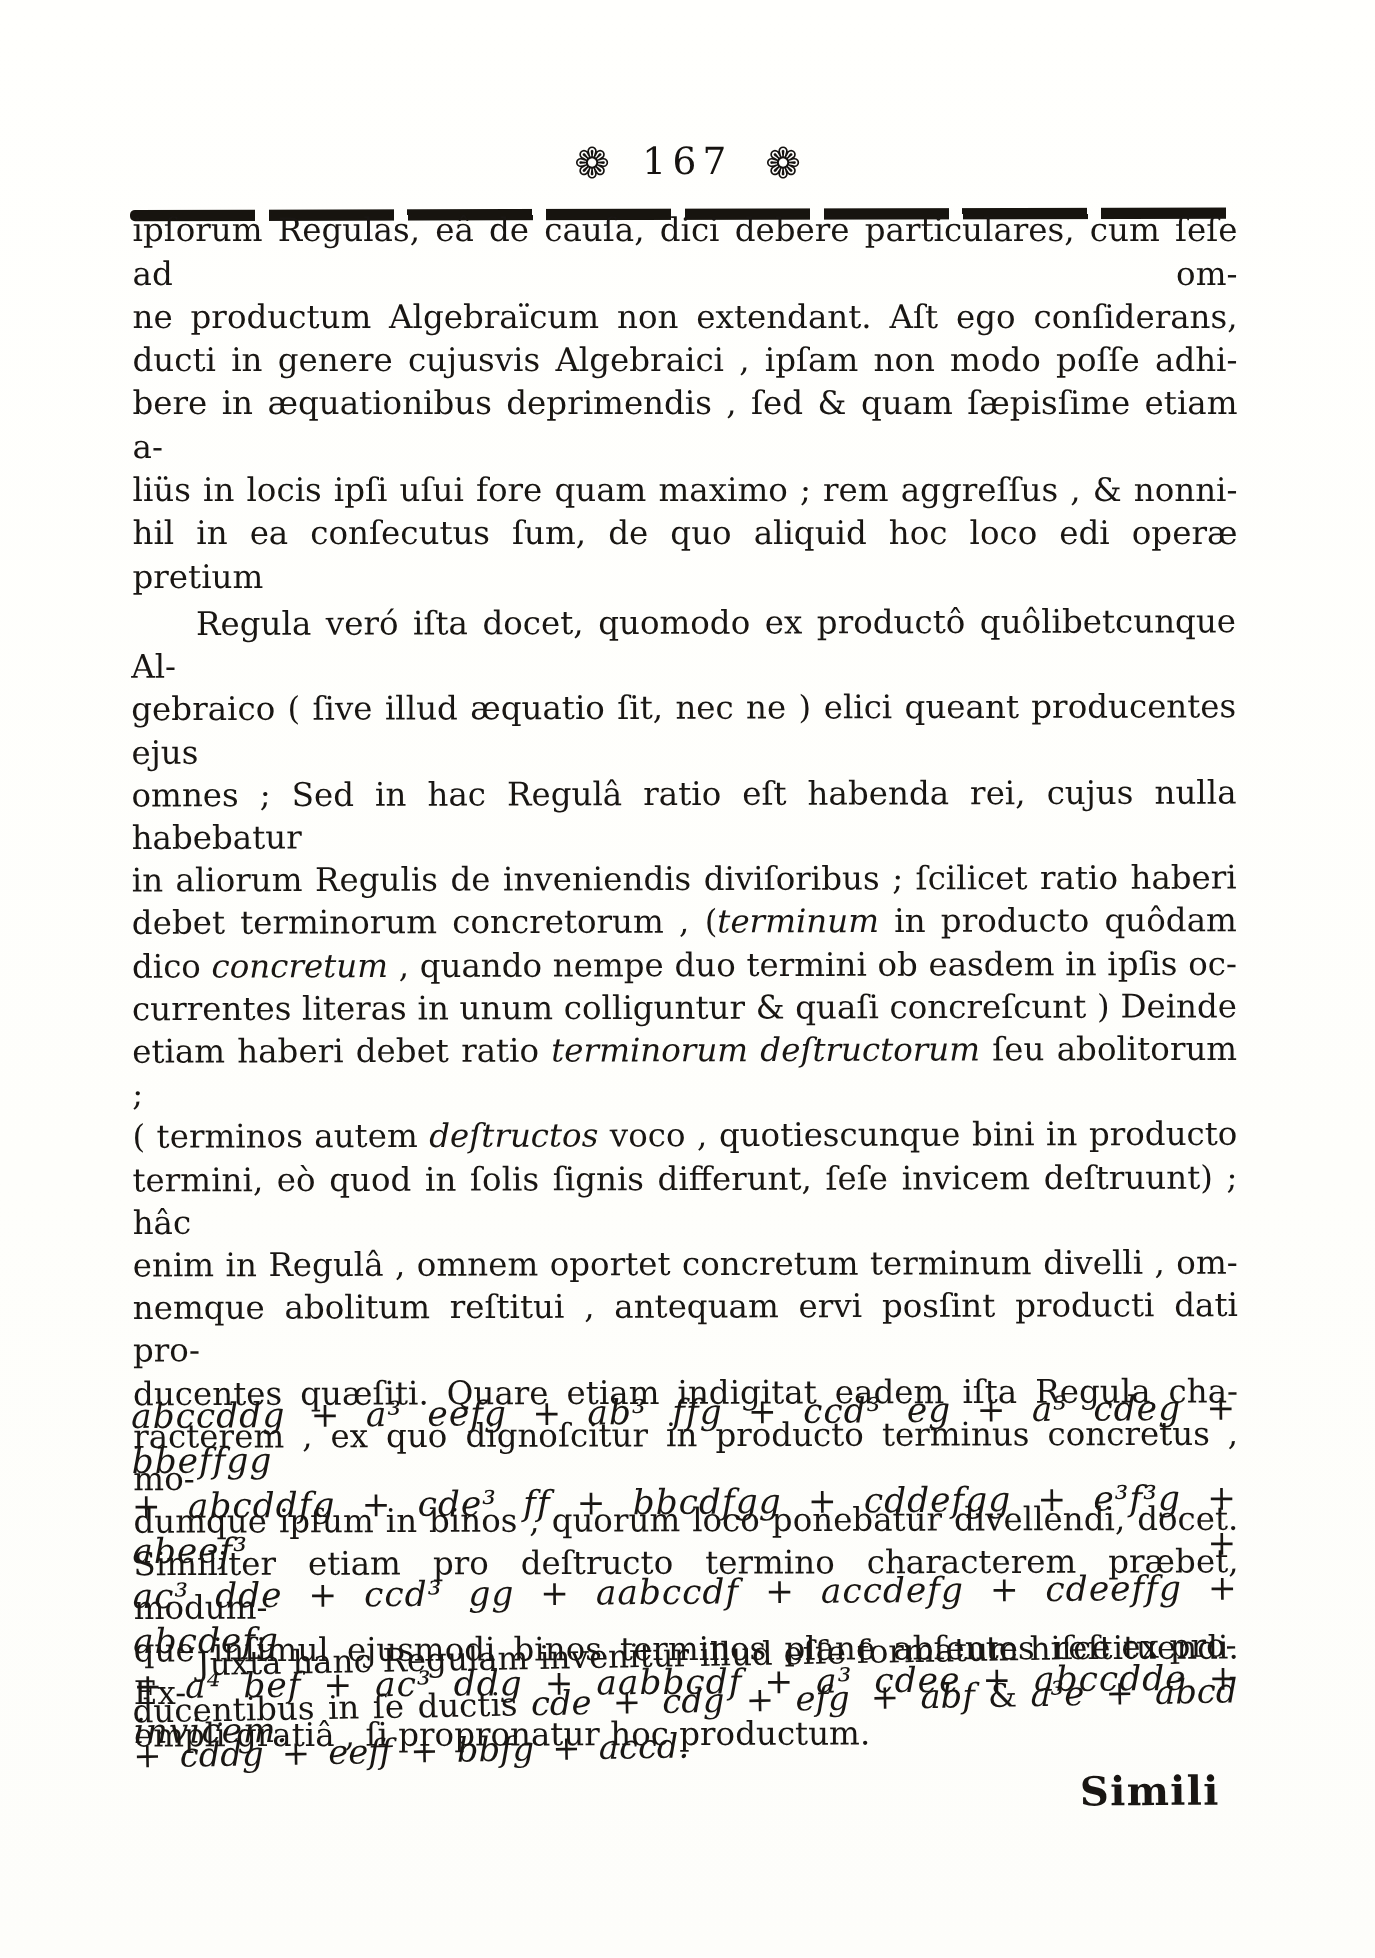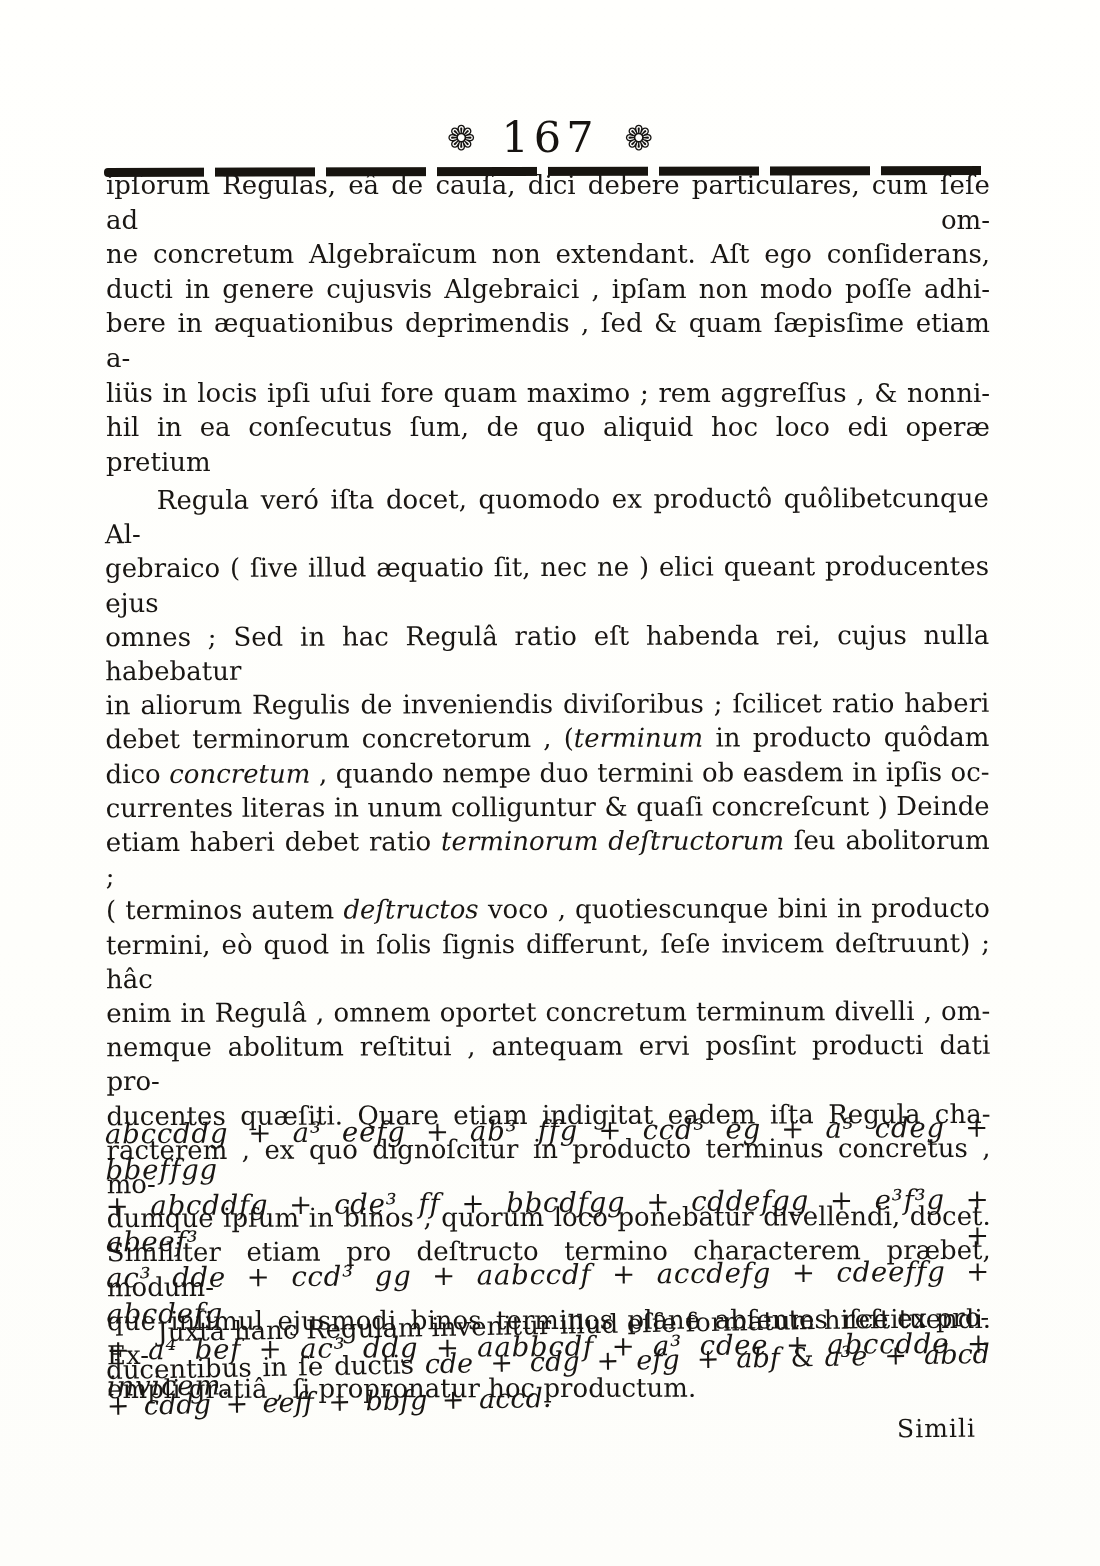--- a/index.html
+++ b/index.html
@@ -17,21 +17,21 @@
   }
   .page-header {
     position: absolute; top: 112px; left: 0; width: 100%;
     display: flex; justify-content: center; align-items: center; gap: 26px;
   }
   .rosette {
     font-size: 34px; line-height: 1; color: #141210;
     transform: translateY(1px);
   }
   .page-number {
-    font-size: 43px; letter-spacing: 5px; color: #161310;
+    font-size: 30px; letter-spacing: 5px; color: #161310;
     font-variant-numeric: oldstyle-nums;
   }
   .header-rule {
     position: absolute; top: 167px; left: 104px; width: 888px; height: 9px;
     background:
       repeating-linear-gradient(90deg,
         #17140f 0px, #17140f 100px,
         rgba(23,20,15,0) 100px, rgba(23,20,15,0) 111px);
     border-radius: 4px;
     transform: rotate(-0.12deg);
@@ -51,40 +51,40 @@
   .formula {
     top: 1112px; font-size: 27.5px; line-height: 36px;
     font-style: italic; letter-spacing: 0.8px; word-spacing: 5px;
     transform: rotate(-0.45deg);
   }
   .p3 { top: 1308px; font-size: 26px; line-height: 35.5px; transform: rotate(-1.05deg); }
   .p3 .italic, .p2 .italic { font-style: italic; }
   .p3 .italic { font-size: 27px; word-spacing: 6px; }
   .catchword {
     position: absolute; top: 1414px; right: 124px;
-    font-size: 25px; font-weight: 400; letter-spacing: 1px;
+    font-size: 32px; font-weight: 700; letter-spacing: 1px;
     transform: rotate(-0.4deg);
   }
 </style>
 </head>
 <body>
 
 <div class="page">
 
   <div class="page-header">
     <span class="rosette">❁</span>
     <span class="page-number">167</span>
     <span class="rosette">❁</span>
   </div>
 
   <div class="header-rule"></div>
 
   <div class="textblock p1">
       <div class="line"><span>ipſorum Regulas, eâ de cauſa, dici debere particulares, cum ſeſe ad om-</span></div>
-      <div class="line"><span>ne concretum Algebraïcum non extendant.  Aſt ego conſiderans,</span></div>
+      <div class="line"><span>ne productum Algebraïcum non extendant.  Aſt ego conſiderans,</span></div>
       <div class="line"><span>ducti in genere cujusvis Algebraici ,  ipſam non modo poſſe adhi-</span></div>
       <div class="line"><span>bere in æquationibus deprimendis ,  ſed &amp; quam ſæpisſime etiam a-</span></div>
       <div class="line"><span>liüs in locis ipſi uſui fore quam maximo ;  rem aggreſſus ,  &amp; nonni-</span></div>
       <div class="line"><span>hil in ea conſecutus ſum, de quo aliquid hoc loco edi operæ pretium</span></div>
     </div>
 
   <div class="textblock p2 indent">
       <div class="line"><span>Regula veró iſta docet, quomodo ex productô quôlibetcunque Al-</span></div>
       <div class="line"><span>gebraico ( ſive illud æquatio ſit, nec ne ) elici queant producentes ejus</span></div>
       <div class="line"><span>omnes ; Sed in hac Regulâ ratio eſt habenda rei, cujus nulla habebatur</span></div>

